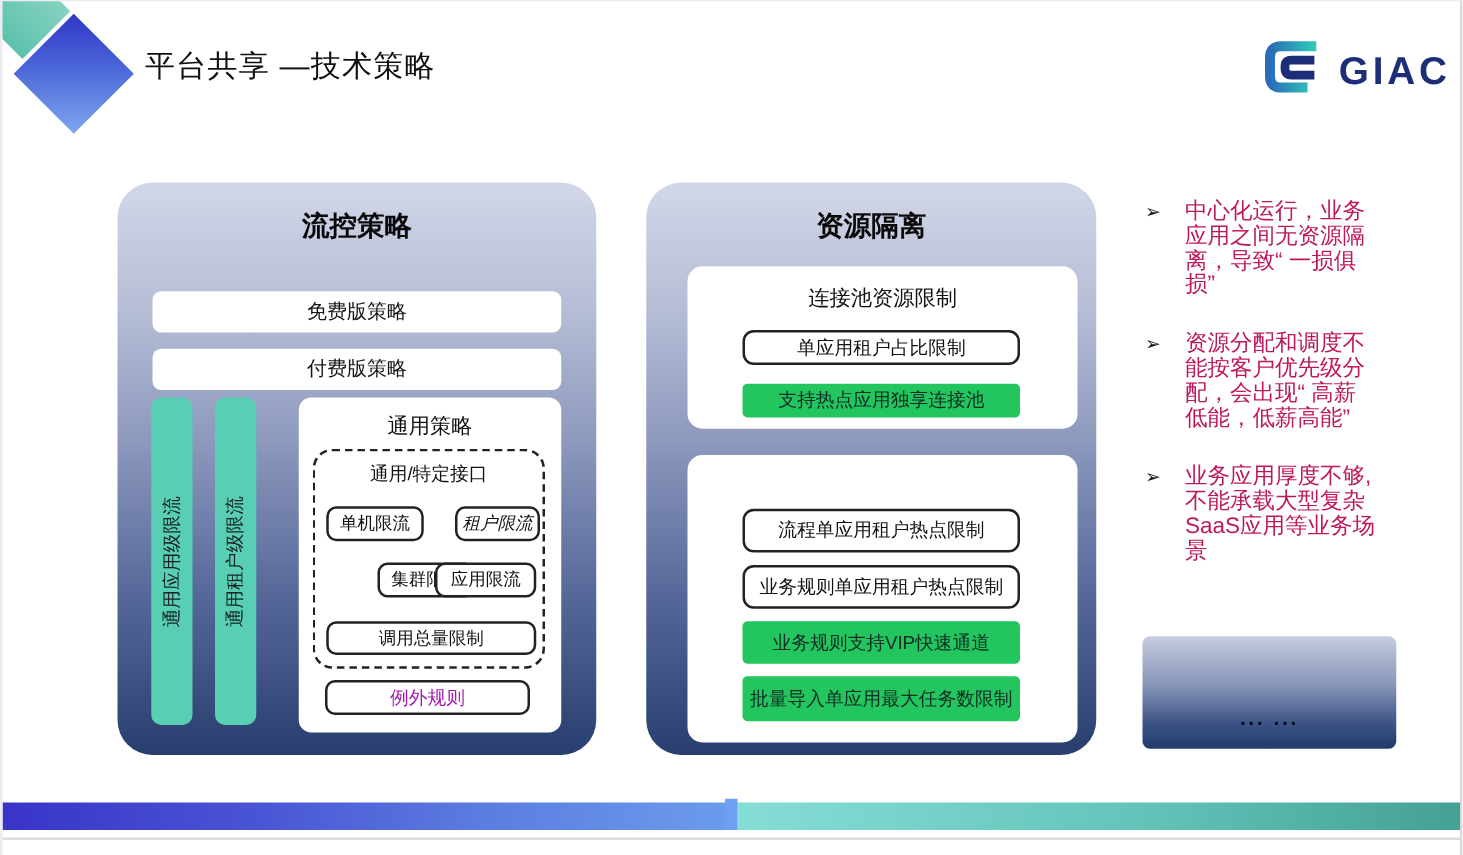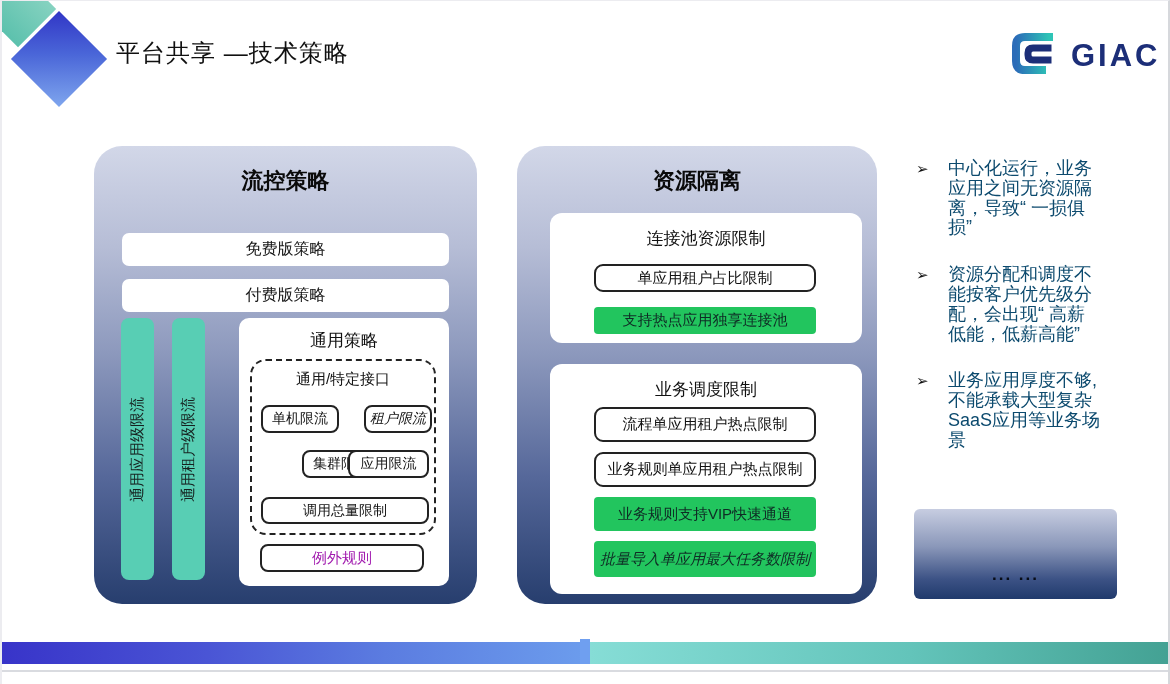--- a/index.html
+++ b/index.html
@@ -62,27 +62,27 @@
   .outline-item { position:absolute; left:44px; width:222px; background:#fff; border:2px solid #222;
                   border-radius:9px; display:flex; align-items:center; justify-content:center;
                   font-size:15px; color:#111; }
   .teal-item { position:absolute; left:44px; width:222px; background:#22c55e; border-radius:4px;
                display:flex; align-items:center; justify-content:center; font-size:15px; color:#0f2c25; }
   #pool-outline { top:51px; height:28px; }
   #pool-teal    { top:94px; height:27px; }
   #sched-outline1 { top:43px;  height:35px; }
   #sched-outline2 { top:88px;  height:35px; }
   #sched-teal1    { top:133px; height:34px; }
-  #sched-teal2    { top:177px; height:36px;font-style:italic; }
+  #sched-teal2    { top:177px; height:36px; }
 
   
   .notes { position:absolute; left:912px; top:158px; width:258px; }
   .bullet { position:relative; padding-left:34px; margin-bottom:27px; }
   .bullet-marker { position:absolute; left:2px; top:1px; font-size:15px; color:#111; }
-  .bullet-text { width:156px; font-size:18px; line-height:1.1; color:#0c4a6e;
+  .bullet-text { width:156px; font-size:18px; line-height:1.1; color:#be185d;
                  white-space:pre-line; word-break:break-all; }
   .more-box { position:absolute; left:912px; top:508px; width:203px; height:90px; border-radius:6px;
               background:linear-gradient(180deg,#c7cde1 0%,#8a97b9 42%,#3c5285 78%,#203a6c 100%);
               display:flex; align-items:flex-end; justify-content:center; }
   .more-dots { padding-bottom:14px; font-size:17px; font-weight:900; letter-spacing:2px; color:#070c16; }
 
   
   .bar-blue { position:absolute; left:0; top:641px; width:588px; height:22px;
               background:linear-gradient(90deg,#3834c9 0%,#4a55d5 35%,#5b7ce0 65%,#6c9ded 100%); }
   .bar-notch { position:absolute; left:578px; top:638px; width:10px; height:25px; background:#6f9ff0; }
@@ -144,21 +144,20 @@
   <div class="panel" id="panel-iso">
     <div class="panel-title">资源隔离</div>
 
     <div class="iso-card" id="card-pool">
       <div class="iso-card-title">连接池资源限制</div>
       <div class="outline-item" id="pool-outline">单应用租户占比限制</div>
       <div class="teal-item" id="pool-teal">支持热点应用独享连接池</div>
     </div>
 
     <div class="iso-card" id="card-sched">
-      <div class="iso-card-title">业务调度限制</div>
       <div class="outline-item" id="sched-outline1">流程单应用租户热点限制</div>
       <div class="outline-item" id="sched-outline2">业务规则单应用租户热点限制</div>
       <div class="teal-item" id="sched-teal1">业务规则支持VIP快速通道</div>
       <div class="teal-item" id="sched-teal2">批量导入单应用最大任务数限制</div>
     </div>
   </div>
 
   <div class="notes">
     <div class="bullet">
       <span class="bullet-marker">➢</span>

